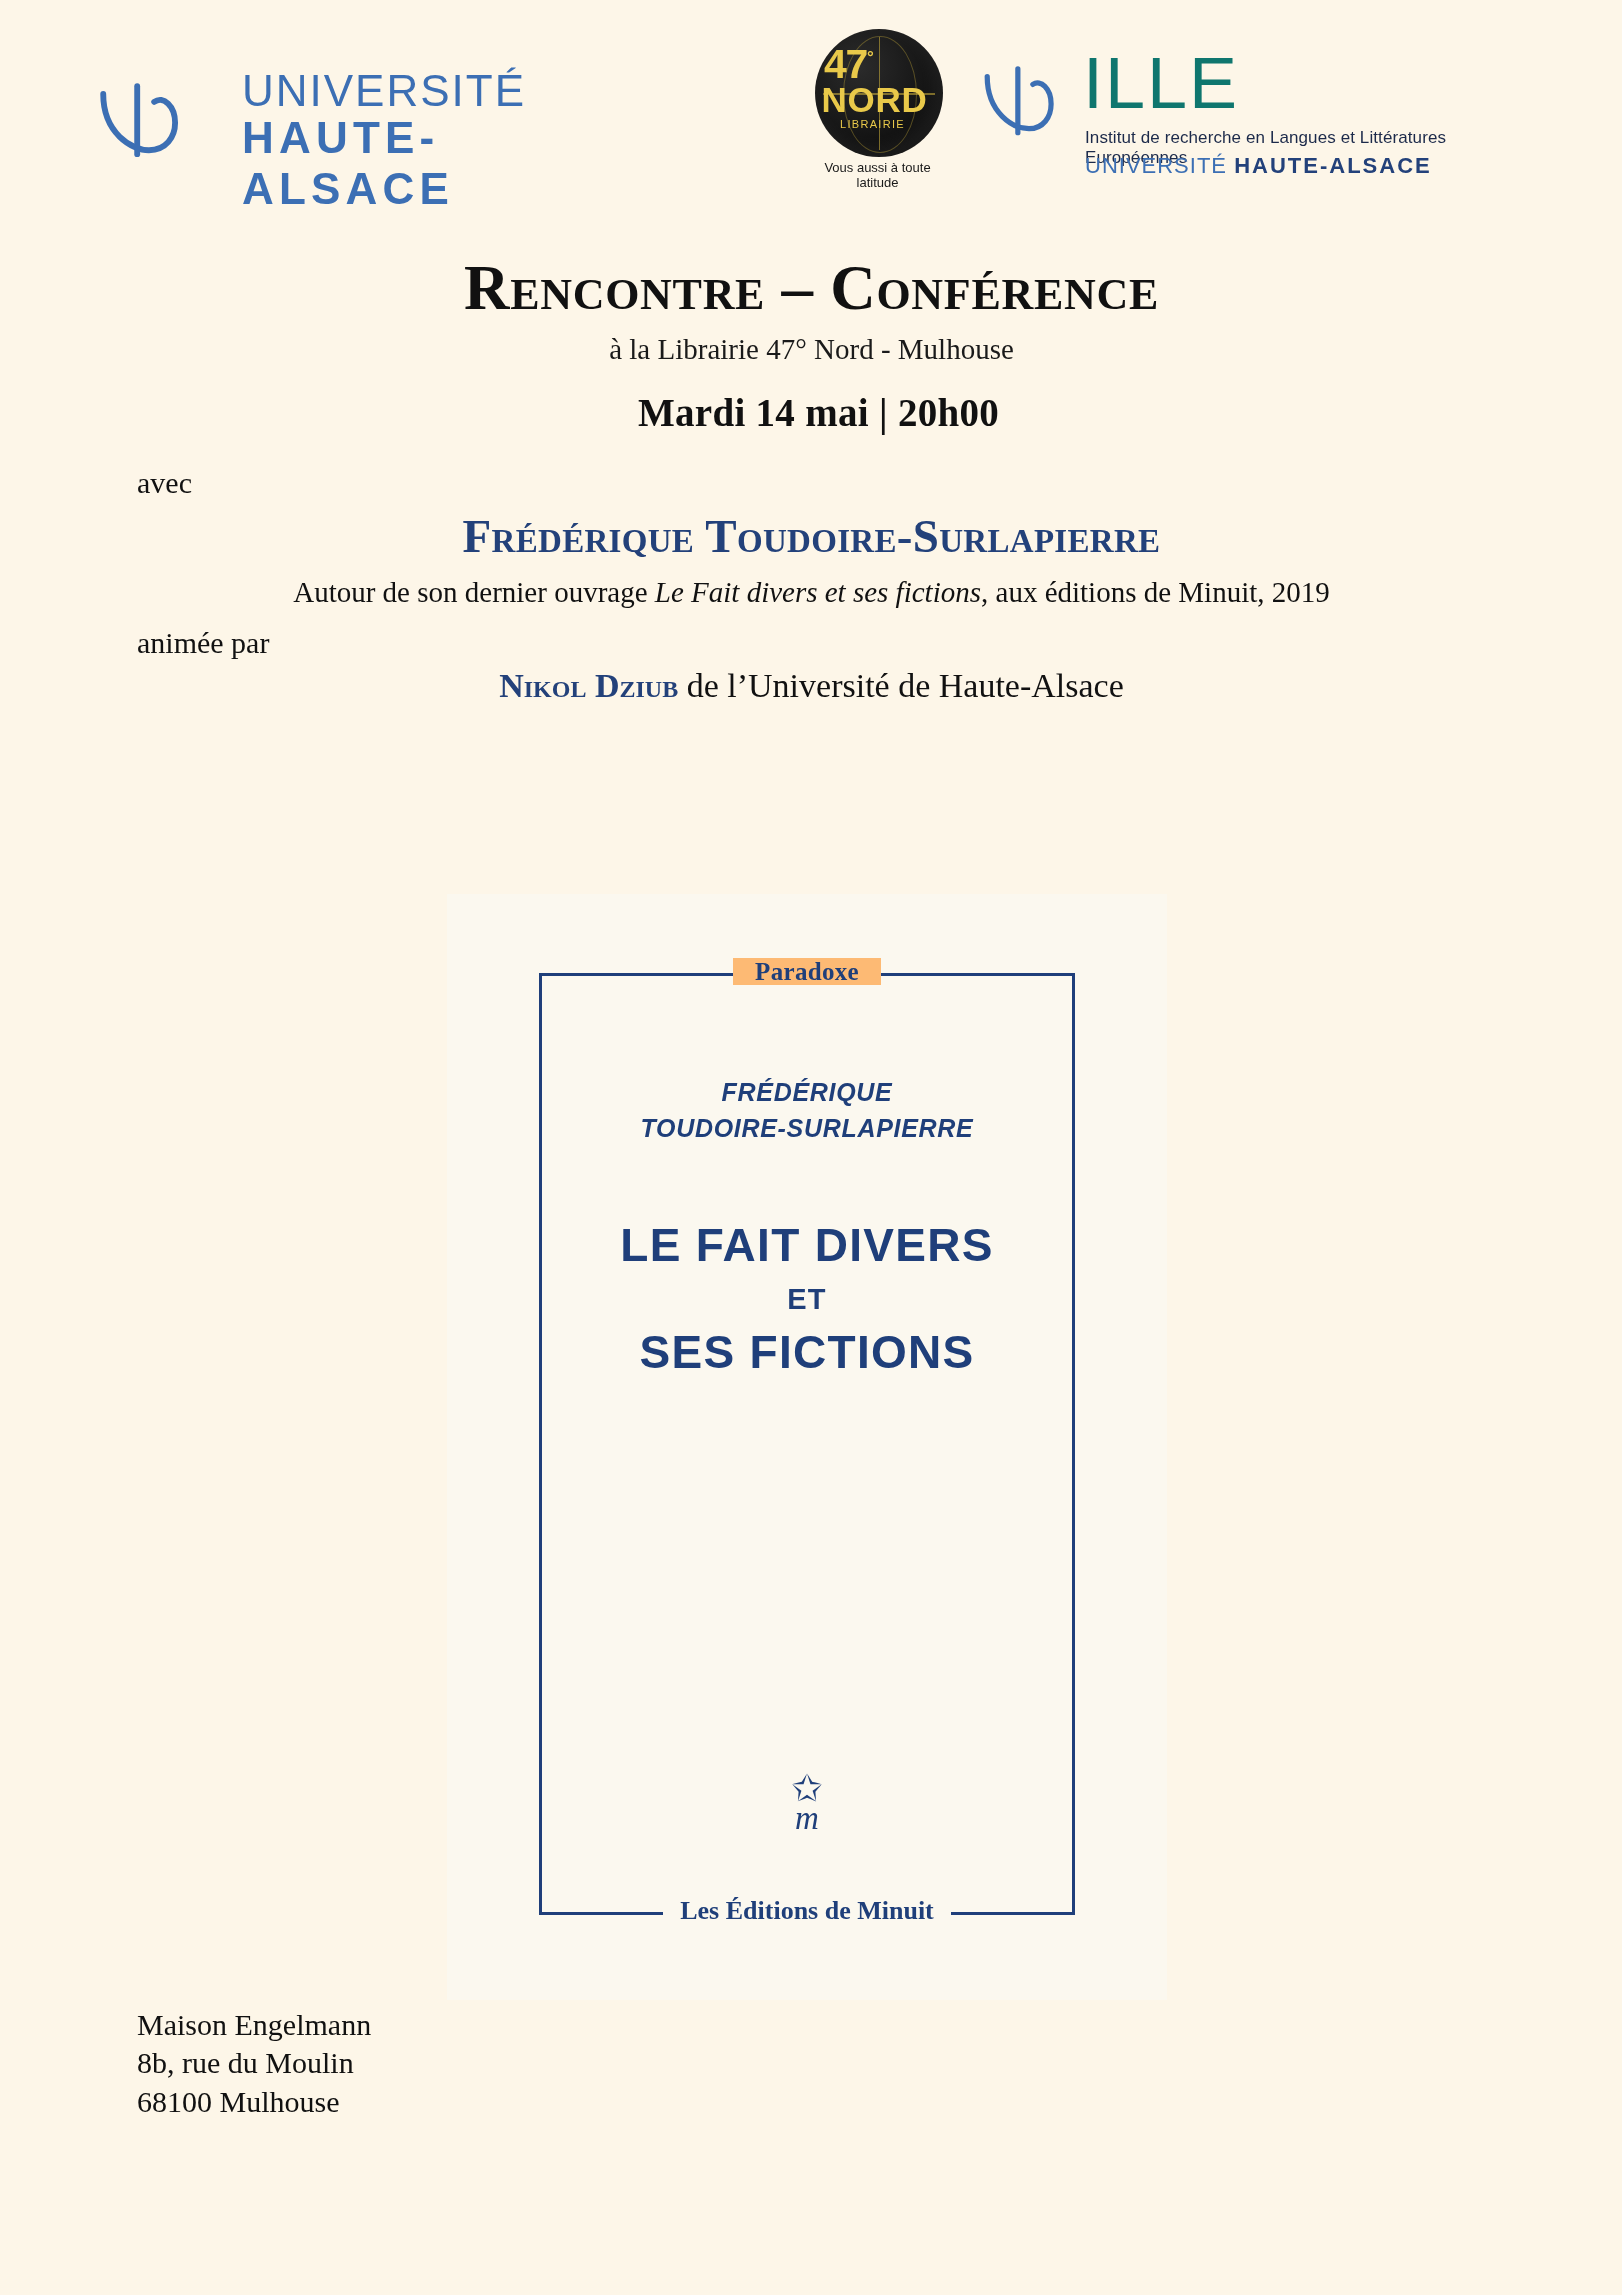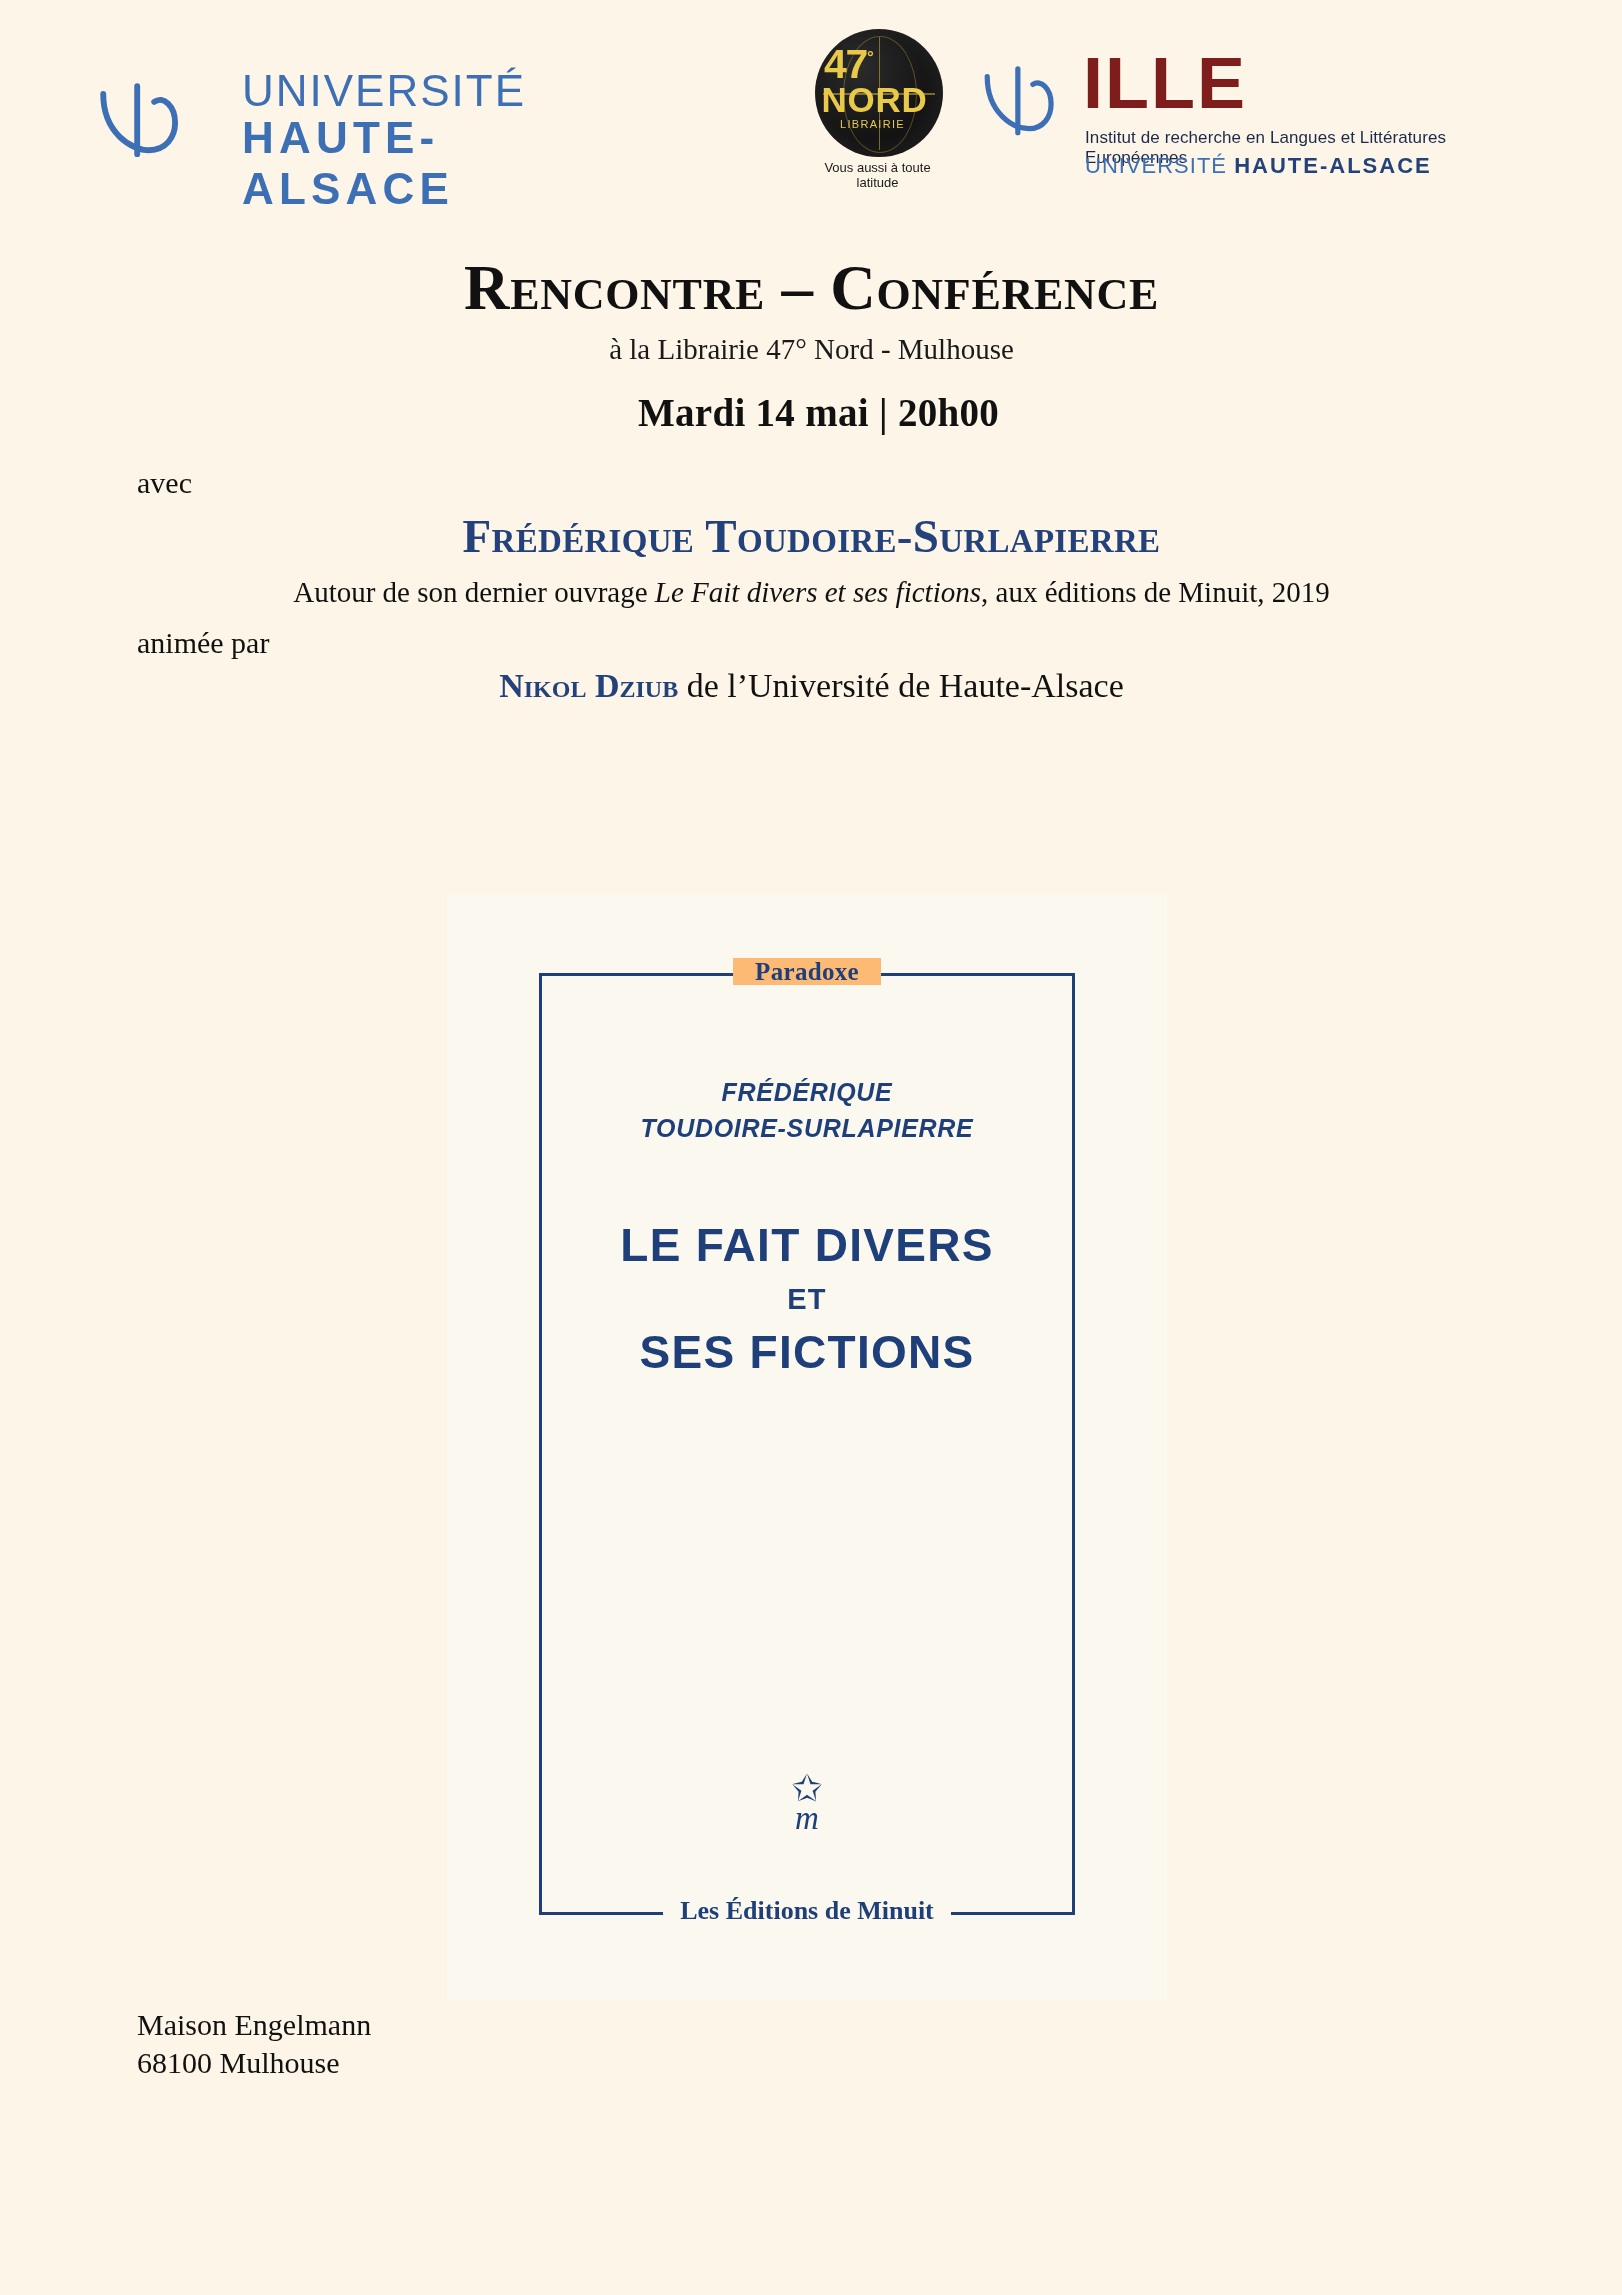--- a/index.html
+++ b/index.html
@@ -158,23 +158,23 @@
     top: 6.5px;
     width: 88px;
     height: 72px;
   }
   .ille-word {
     position: absolute;
     left: 101px;
     top: -11.8px;
     font-family: "Liberation Sans", sans-serif;
     font-size: 72px;
-    font-weight: 700;
+    font-weight: 400;
     letter-spacing: 2px;
-    color: #7f1d1d;
+    color: #0f766e;
     line-height: 1;
   }
   .ille-line2 {
     position: absolute;
     left: 103px;
     top: 69px;
     font-family: "Liberation Sans", sans-serif;
     font-size: 17px;
     color: #1c2a4a;
     letter-spacing: 0.1px;
@@ -460,16 +460,17 @@
     </div>
     <div class="cover-publisher">
       <span>Les Éditions de Minuit</span>
     </div>
   </div>
 </div>
 
 <div class="footer">
   <div class="addr">
     <div>Maison Engelmann</div>
+    <div>8b, rue du Moulin</div>
     <div>68100 Mulhouse</div>
   </div>
 </div>
 
 
 </body></html>

